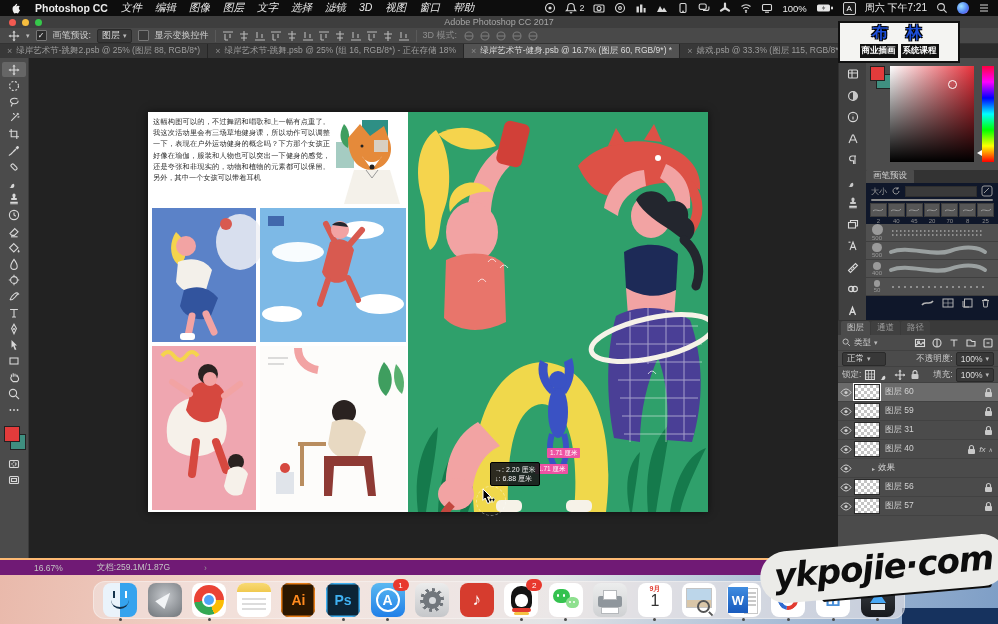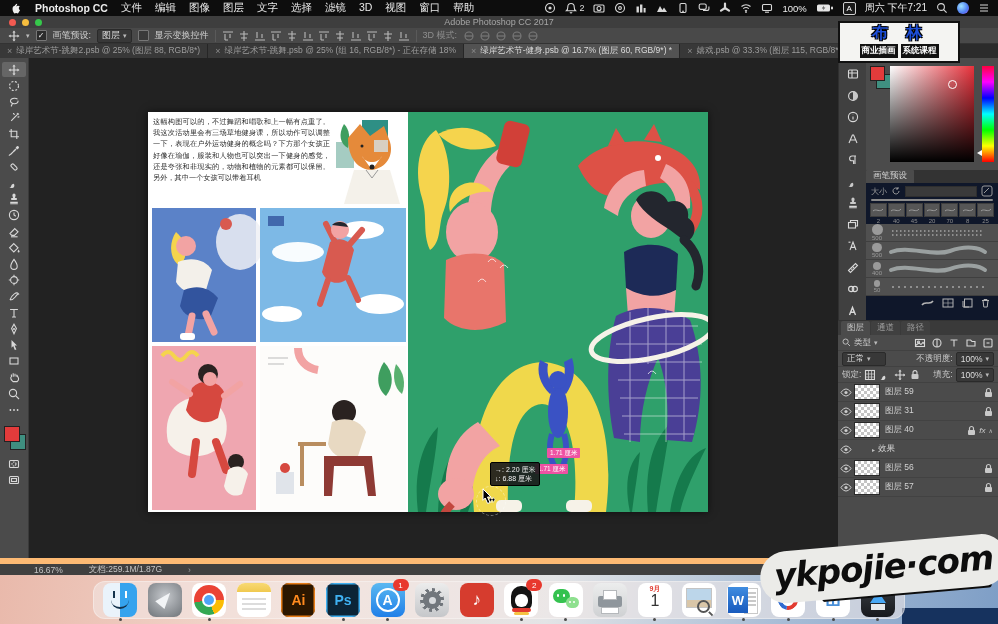--- a/index.html
+++ b/index.html
@@ -5,21 +5,21 @@
   html,body{margin:0;padding:0;background:#000;}
   .screen{position:relative;width:998px;height:624px;overflow:hidden;
     font-family:"Liberation Sans","DejaVu Sans",sans-serif;background:#232323;}
   .abs{position:absolute;}
   
   #menubar{left:0;top:0;width:998px;height:16px;background:#0d0d0d;display:flex;
     align-items:center;color:#ececec;font-size:10.5px;z-index:10;}
   #menubar .left{display:flex;align-items:center;gap:13px;padding-left:10px;white-space:nowrap;}
   #menubar .appname{font-weight:bold;}
   #menubar .right{margin-left:auto;display:flex;align-items:center;gap:9px;padding-right:8px;white-space:nowrap;}
-  .mi{color:#e8e8e8;}
+  .mi{color:#e8e8e8;font-style:italic;}
   .mstat{display:flex;align-items:center;gap:2px;}
   .bellbadge{font-size:9px;color:#ddd;}
   .imebox{width:11px;height:11px;border:1px solid #cfcfcf;border-radius:2px;display:flex;
     align-items:center;justify-content:center;font-size:8px;color:#fff;background:#1a1a1a;}
   .siri{width:12px;height:12px;border-radius:50%;background:radial-gradient(circle at 35% 35%,#9fe3ff,#4d7df2 60%,#b14ef0);}
   
   #titlebar{left:0;top:16px;width:998px;height:12px;background:#3e3e3e;z-index:5;}
   .tl{position:absolute;top:3px;width:7px;height:7px;border-radius:50%;}
   #wintitle{position:absolute;left:0;right:0;top:1px;text-align:center;font-size:9px;color:#a6a6a6;}
   #optionsbar{left:0;top:28px;width:998px;height:16px;background:#494949;border-bottom:1px solid #333;
@@ -85,22 +85,22 @@
   .layer-row{display:flex;align-items:center;height:18px;border-bottom:1px solid #424242;font-size:8.5px;color:#d2d2d2;}
   .layer-row.sel{background:#6b6b6b;}
   .layer-row .eye{width:16px;display:flex;justify-content:center;}
   .layer-row .thumb{width:24px;height:14px;margin-right:5px;border:1px solid #2a2a2a;
     background-image:repeating-conic-gradient(#c4c4c4 0% 25%,#fff 25% 50%);background-size:6px 6px;}
   .layer-row.sel .thumb{outline:1px solid #fff;}
   .layer-row .lname{flex:1;white-space:nowrap;overflow:hidden;}
   .layer-row .rt{display:flex;align-items:center;gap:3px;padding-right:5px;}
   .fxtxt{font-style:italic;font-size:8px;color:#ccc;}
   
-  #statusbar{left:0;top:558px;width:838px;height:17px;background:#404040;border-top:6px solid #fdba74;
-    display:flex;align-items:center;gap:26px;padding-left:34px;box-sizing:border-box;color:#c4c4c4;font-size:8.5px;z-index:4;}
+  #statusbar{left:0;top:558px;width:838px;height:17px;background:#701a75;border-top:2px solid #fdba74;
+    display:flex;align-items:center;gap:34px;padding-left:34px;box-sizing:border-box;color:#c4c4c4;font-size:8.5px;z-index:4;}
   
   #desktop{left:0;top:575px;width:998px;height:49px;
     background:linear-gradient(100deg,#e9b9ab 0%,#f3dcd2 30%,#e3e4e6 55%,#a8bdd6 78%,#7e9ec6 100%);}
   #bluewin{left:902px;top:608px;width:96px;height:16px;background:#16325e;}
   #dock{left:93px;top:581px;width:812px;height:38px;background:rgba(242,233,231,.55);
     border:1px solid rgba(255,255,255,.35);border-radius:12px;display:flex;align-items:center;
     justify-content:space-around;padding:0 4px;box-sizing:border-box;z-index:20;}
   .dock-item{position:relative;width:34px;height:34px;}
   .di{position:absolute;inset:0;border-radius:8px;overflow:hidden;}
   .ddot{position:absolute;left:50%;bottom:-4px;width:3px;height:3px;margin-left:-1.5px;border-radius:50%;background:#4a4a4a;}
@@ -978,20 +978,38 @@
             </span>
           </span>
         <span class="grow"></span>
         <span>填充:</span>
         <span class="ddl">
           <span>100%</span>
           <span class="caret">▾</span>
           </span>
       </div>
       <div id="layerrows">
+          <div class="layer-row sel">
+            <span class="eye">
+              <svg width="12" height="9" viewBox="0 0 12 9">
+                <path d="M1 4.5C2.5 1.8 5 1 6 1s3.5.8 5 3.5C9.5 7.2 7 8 6 8S2.5 7.2 1 4.5Z" fill="none" stroke="#ccc"></path>
+                <circle cx="6" cy="4.5" r="1.6" fill="#ccc"></circle>
+              </svg>
+            </span>
+            <span class="thumb"></span>
+            <span class="lname">图层 60</span>
+            <span class="rt">
+              <span>
+                <svg width="9" height="11" viewBox="0 0 9 11">
+                  <rect x="1" y="5" width="7" height="5" rx="1" fill="#c9c9c9"></rect>
+                  <path d="M2.5 5V3.5a2 2 0 0 1 4 0V5" fill="none" stroke="#c9c9c9" stroke-width="1.2"></path>
+                </svg>
+              </span>
+            </span>
+          </div>
           <div class="layer-row">
             <span class="eye">
               <svg width="12" height="9" viewBox="0 0 12 9">
                 <path d="M1 4.5C2.5 1.8 5 1 6 1s3.5.8 5 3.5C9.5 7.2 7 8 6 8S2.5 7.2 1 4.5Z" fill="none" stroke="#ccc"></path>
                 <circle cx="6" cy="4.5" r="1.6" fill="#ccc"></circle>
               </svg>
             </span>
             <span class="thumb"></span>
             <span class="lname">图层 59</span>
             <span class="rt">

